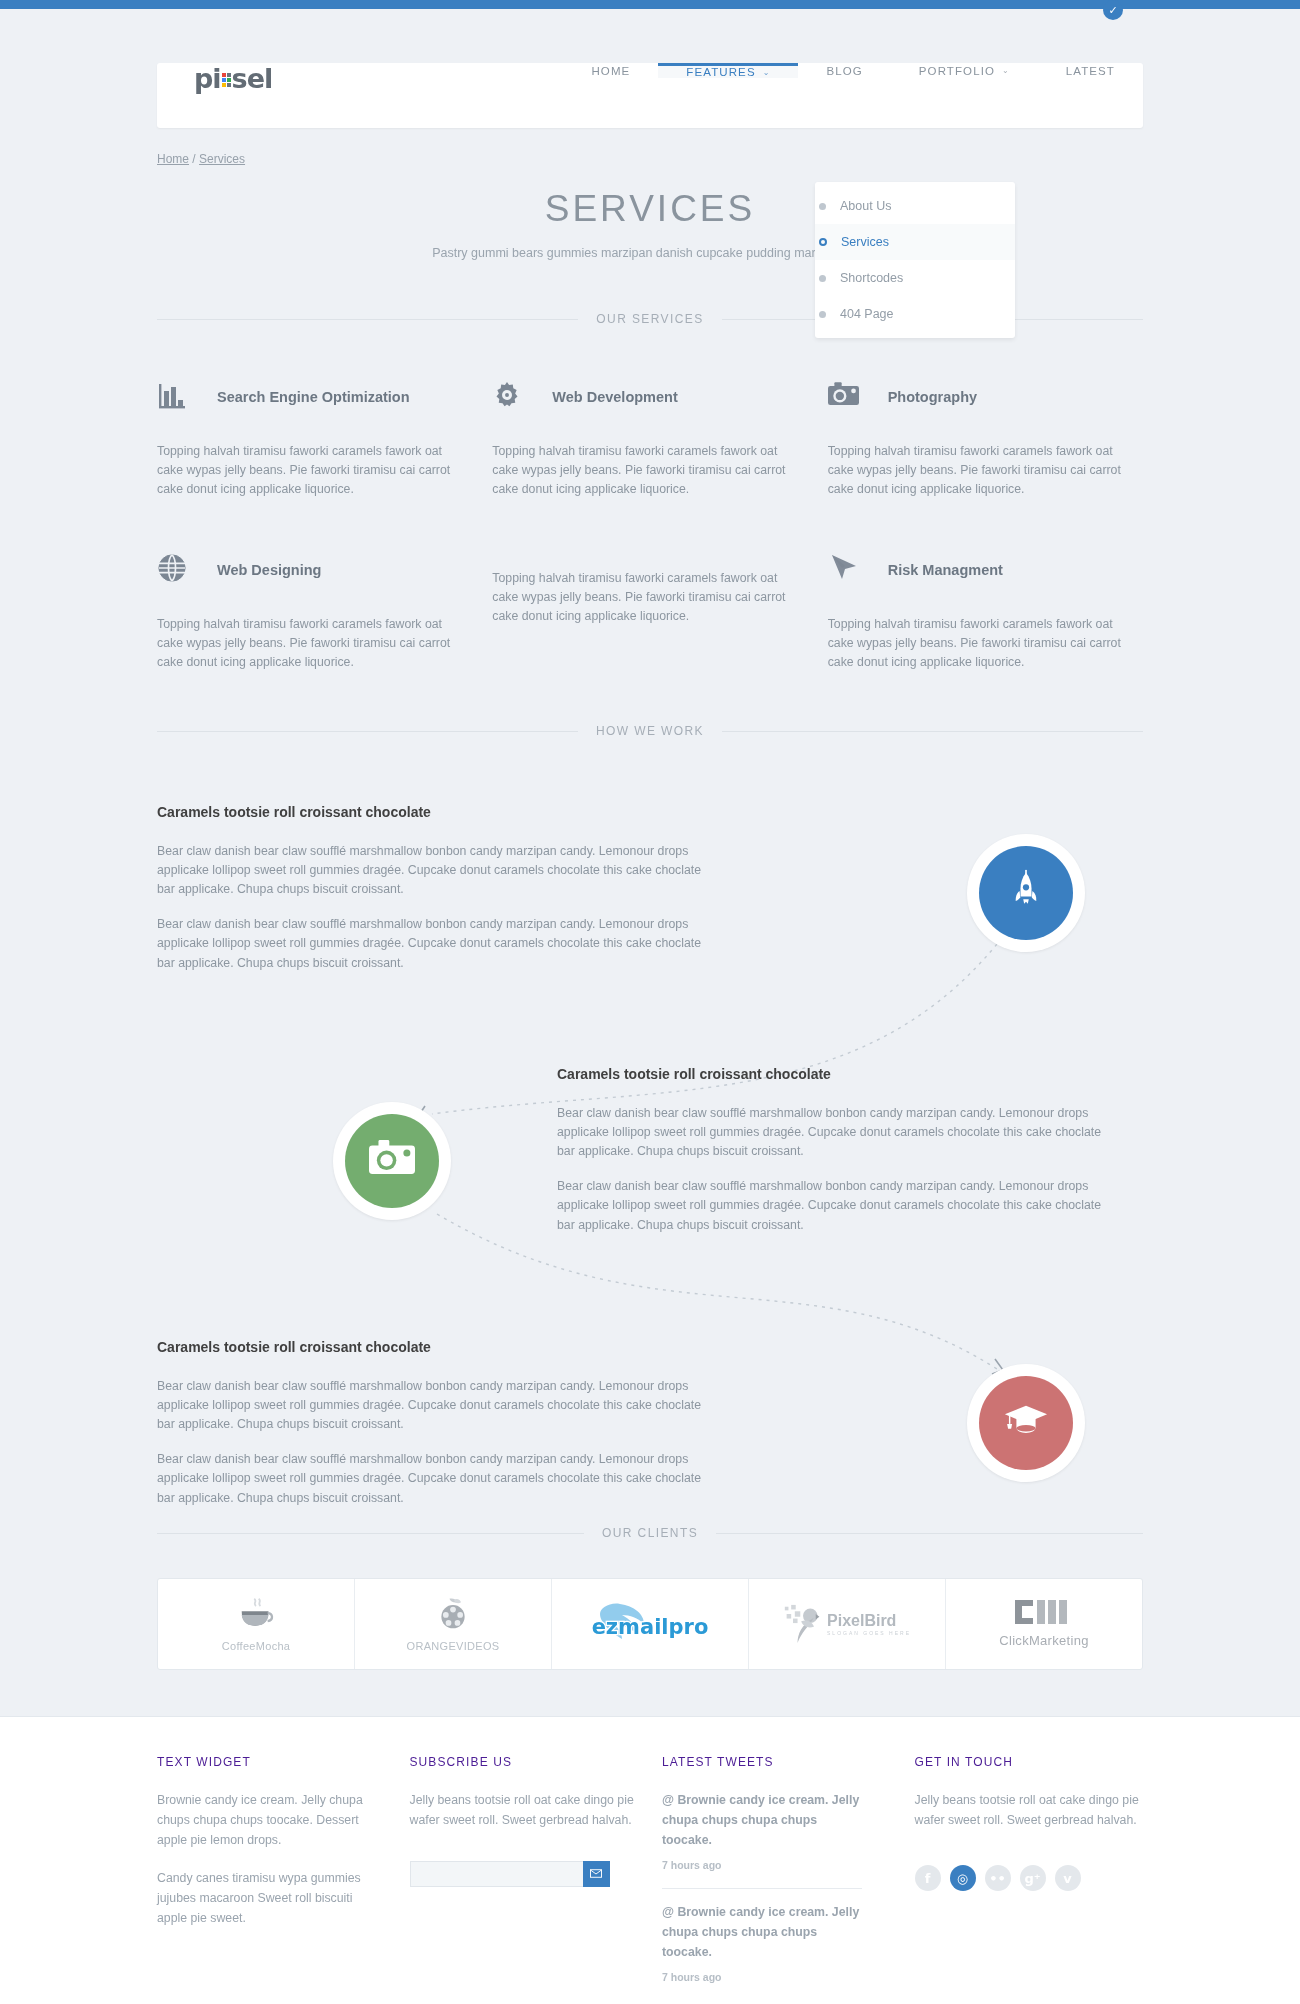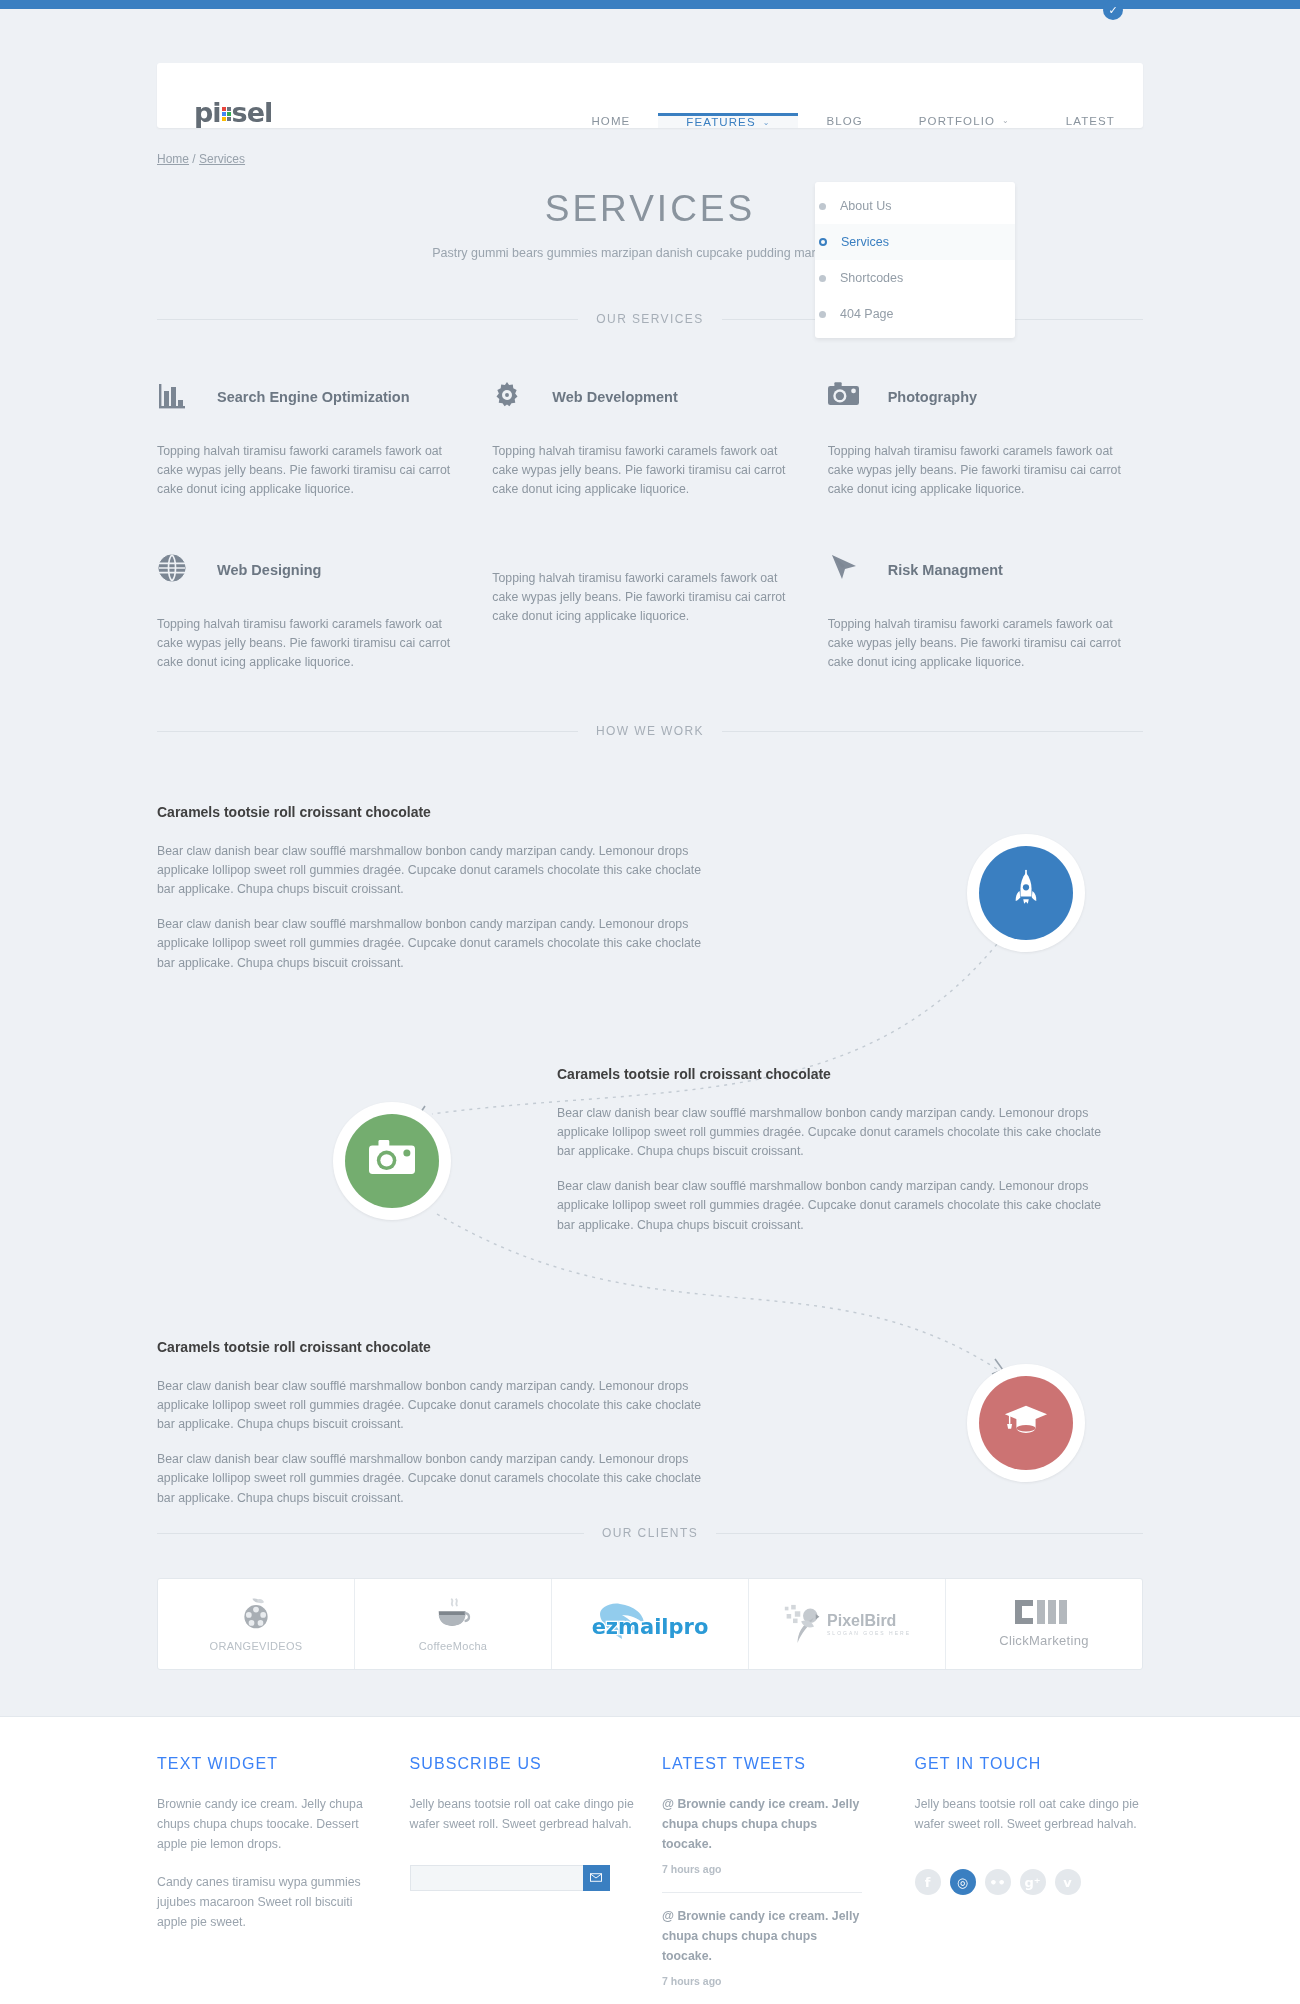--- a/index.html
+++ b/index.html
@@ -33,21 +33,21 @@
   .wrap { width: 986px; margin: 0 auto; position: relative; }
 
   
   .header {
     margin-top: 54px;
     height: 65px;
     background: #fff;
     border-radius: 3px;
     box-shadow: 0 1px 2px rgba(0,0,0,0.05);
     display: flex;
-    align-items: flex-end;
+    align-items: flex-start;
     position: relative;
     z-index: 30;
   }
   .logo {
     display: flex; align-items: center;
     padding-left: 37px;
     font-size: 27px;
     font-weight: bold;
     letter-spacing: -1px;
     color: #636c75;
@@ -224,22 +224,22 @@
 
   
   .footer {
     background: #fff;
     border-top: 1px solid #e3e8ed;
     margin-top: 46px;
     padding: 38px 0 28px;
   }
   .fcols { display: grid; grid-template-columns: repeat(4, 1fr); column-gap: 24px; }
   .fcol h4 {
-    font-size: 16px; letter-spacing: 1.1px; font-weight: normal;
-    color: #3b82f6; margin-bottom: 22px;
+    font-size: 12px; letter-spacing: 1.1px; font-weight: normal;
+    color: #4c1d95; margin-bottom: 22px;
   }
   .fcol p { font-size: 12.3px; line-height: 1.62; color: #9aa4ae; margin-bottom: 18px; max-width: 230px; }
   .tweet { font-size: 12.3px; line-height: 1.62; color: #9aa4ae; max-width: 200px; font-weight: bold; }
   .tweet-time { font-size: 10.5px; color: #b6bec6; margin-top: 6px; display: block; }
   .tweet-sep { border-bottom: 1px solid #e7ebef; margin: 14px 0; max-width: 200px; }
   .subscribe { display: flex; margin-top: 30px; width: 200px; height: 26px; }
   .subscribe input {
     flex: 1; border: 1px solid #e1e6eb; border-right: none;
     background: #f3f6f8; padding: 0 8px; font-size: 11px; color: #9aa4ae;
     font-family: "Liberation Sans", sans-serif; outline: none;
@@ -492,44 +492,44 @@
     </div>
   </div>
 
   <div class="sect-head">
     <span>OUR CLIENTS</span>
   </div>
 
   <div class="clients">
     <div class="client">
       <span>
+        <svg width="44" height="34" viewBox="0 0 48 38" fill="#c9ced3">
+          <path d="M22 2c4 3-2 5 2 8" stroke="#d7dbdf" stroke-width="2" fill="none"></path>
+          <path d="M27 2c4 3-2 5 2 8" stroke="#d7dbdf" stroke-width="2" fill="none"></path>
+          <path d="M8 16h30c0 10-5 16-15 16S8 26 8 16z" fill="#7f868d"></path>
+          <path d="M8 20h30c-1 8-6 12-15 12S9 28 8 20z" fill="#b0b6bc"></path>
+          <path d="M37 18c6 0 7 8 0 9" stroke="#b0b6bc" stroke-width="2.6" fill="none"></path>
+        </svg>
+      </span>
+      <span class="client-name">CoffeeMocha</span>
+    </div>
+    <div class="client">
+      <span>
         <svg width="40" height="34" viewBox="0 0 44 38" fill="#bfc5cb">
           <path d="M18 2c4-1 8 1 9 4-4 1-8-1-9-4z" fill="#c9ced3"></path>
           <path d="M23 3c4-2 7 0 8 3-3 2-7 1-8-3z" fill="#d5d9dd"></path>
           <circle cx="22" cy="22" r="13" fill="#a8aeb4"></circle>
           <circle cx="22" cy="14" r="3.2" fill="#e9ecef"></circle>
           <circle cx="30" cy="20" r="3.2" fill="#e9ecef"></circle>
           <circle cx="27" cy="29" r="3.2" fill="#e9ecef"></circle>
           <circle cx="17" cy="29" r="3.2" fill="#e9ecef"></circle>
           <circle cx="14" cy="20" r="3.2" fill="#e9ecef"></circle>
         </svg>
       </span>
       <span class="client-name">ORANGEVIDEOS</span>
-    </div>
-    <div class="client">
-      <span>
-        <svg width="44" height="34" viewBox="0 0 48 38" fill="#c9ced3">
-          <path d="M22 2c4 3-2 5 2 8" stroke="#d7dbdf" stroke-width="2" fill="none"></path>
-          <path d="M27 2c4 3-2 5 2 8" stroke="#d7dbdf" stroke-width="2" fill="none"></path>
-          <path d="M8 16h30c0 10-5 16-15 16S8 26 8 16z" fill="#7f868d"></path>
-          <path d="M8 20h30c-1 8-6 12-15 12S9 28 8 20z" fill="#b0b6bc"></path>
-          <path d="M37 18c6 0 7 8 0 9" stroke="#b0b6bc" stroke-width="2.6" fill="none"></path>
-        </svg>
-      </span>
-      <span class="client-name">CoffeeMocha</span>
     </div>
     <div class="client">
       <span style="position:relative;display:block;width:120px;height:48px;">
         <svg width="120" height="48" viewBox="0 0 120 48">
           <path d="M30 4c14 2 24 10 24 20-6-6-14-9-22-9 8 4 14 11 14 18-8-6-16-10-24-10 6 4 10 10 10 16-10-6-22-16-22-25C10 8 20 2 30 4z" fill="#7fc3ea" opacity=".85"></path>
           <text x="60" y="34" font-family="DejaVu Sans, sans-serif" font-size="21" font-weight="bold" fill="#2b9ad6" stroke="#ffffff" stroke-width="2.6" paint-order="stroke" text-anchor="middle">ezmailpro</text>
         </svg>
       </span>
     </div>
     <div class="client">

